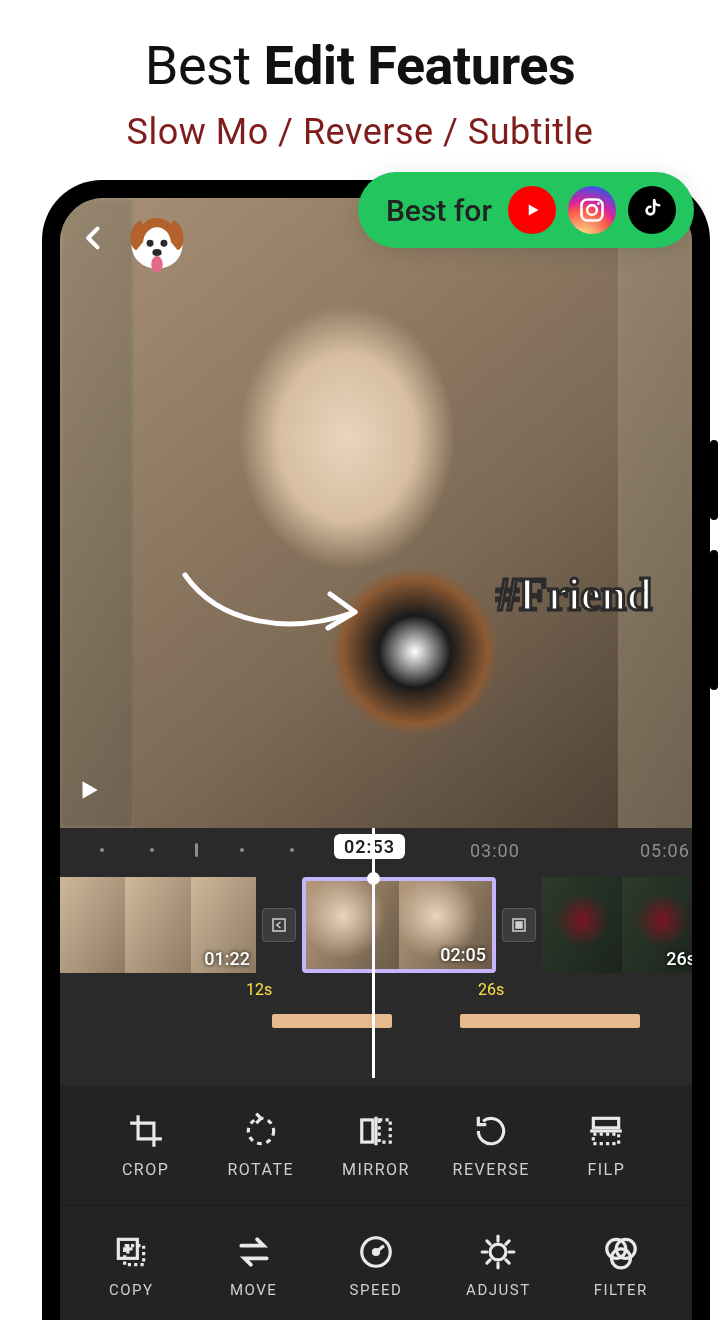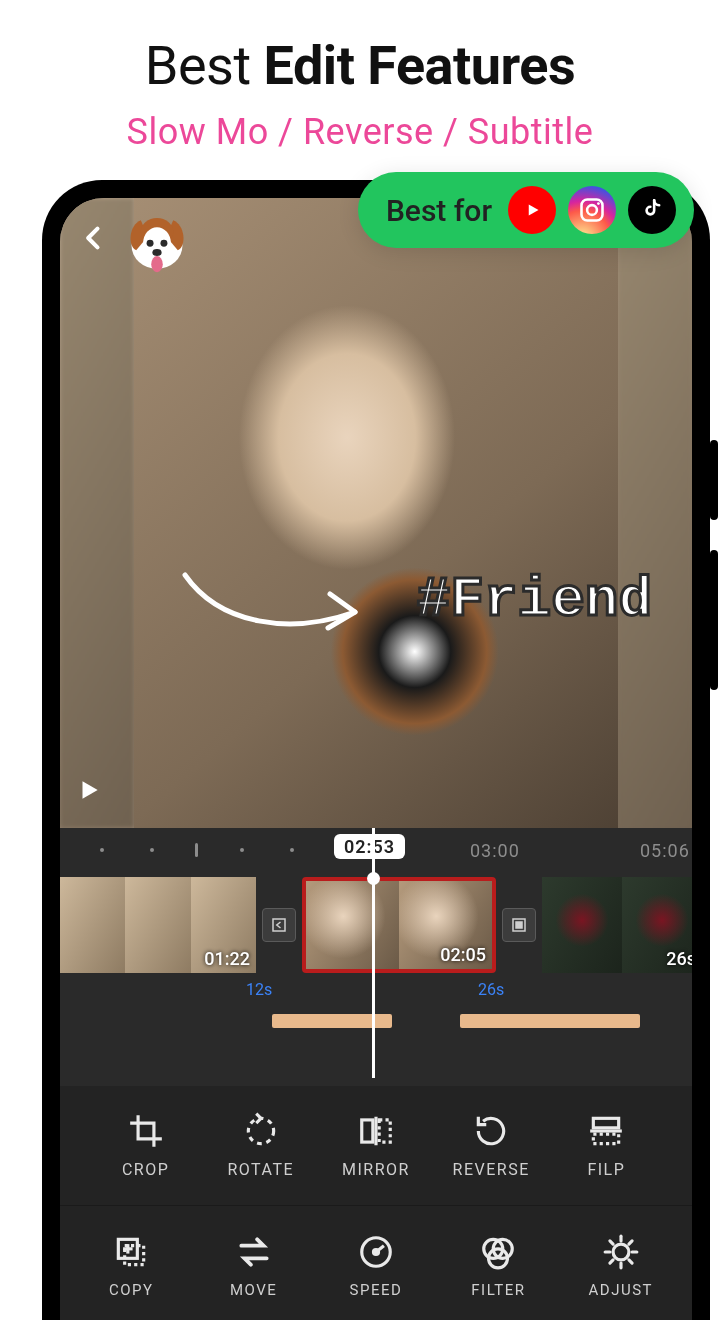--- a/index.html
+++ b/index.html
@@ -19,21 +19,21 @@
     font-size: 54px;
     font-weight: 400;
     color: #111;
     letter-spacing: -0.5px;
   }
   .headline .bold { font-weight: 700; }
   .subhead {
     text-align: center;
     margin-top: 14px;
     font-size: 36px;
-    color: #ec4899;
+    color: #7f1d1d;
     letter-spacing: 0.5px;
   }
 
   
   .bestfor-pill {
     position: absolute;
     top: 172px;
     right: 26px;
     height: 76px;
     padding: 0 18px 0 28px;
@@ -104,22 +104,22 @@
       linear-gradient(140deg,#a48d73 0%,#7d6a55 60%,#4f4235 100%);
   }
   .back-chevron {
     position:absolute; left:20px; top:22px; color:#fff; font-size:34px; font-weight:700;
   }
   .dog-sticker {
     position:absolute; left:60px; top:6px; width:74px; height:74px;
   }
   .hashtag {
     position:absolute; right:40px; top:370px;
-    font-family: Liberation Mono, monospace;
-    font-size:56px; font-weight:700; color:#fff;
+    font-family: Liberation Serif, serif;
+    font-size:46px; font-weight:700; color:#fff;
     -webkit-text-stroke: 3px #2b2b2b;
     text-stroke: 3px #2b2b2b;
     margin-left: 24px;
   }
   .arrow-annotation {
     position:absolute; left:120px; top:372px; width:200px; height:80px;
   }
   .play-btn {
     position:absolute; left:16px; bottom:18px; color:#fff; font-size:28px;
   }
@@ -150,36 +150,36 @@
     height:96px; position:relative; overflow:hidden; flex:none;
     display:flex;
   }
   .clip .thumb { flex:1; }
   .clip .dur {
     position:absolute; right:6px; bottom:4px; color:#fff; font-size:18px;
     text-shadow:0 0 4px #000; font-weight:500;
   }
   .clip1{ width:196px; }
   .clip1 .thumb{ background:linear-gradient(120deg,#cdb89b,#8e7b62);}
-  .clip2{ width:194px; border:4px solid #b91c1c; border-radius:4px;}
+  .clip2{ width:194px; border:4px solid #c4b5fd; border-radius:4px;}
   .clip2 .thumb{ background:
       radial-gradient(circle at 40% 40%, #e9d4bd 0%, rgba(0,0,0,0) 55%),
       linear-gradient(120deg,#b49a7c,#6b5a47);}
   .clip3{ width:160px;}
   .clip3 .thumb{ background:
       radial-gradient(circle at 50% 45%, #7a1522 0%, rgba(0,0,0,0) 40%),
       linear-gradient(120deg,#2d3a2d,#1c241c);}
   .trans-chip{
     width:34px; height:34px; margin:0 6px; flex:none;
     background:#3c3c3c; border:1px solid #5a5a5a; border-radius:4px;
     display:flex;align-items:center;justify-content:center;color:#cfcfcf;font-size:16px;
   }
 
   
-  .segrow{height:26px;position:relative;color:#3b82f6;font-size:16px;}
+  .segrow{height:26px;position:relative;color:#fde047;font-size:16px;}
   .segrow span{position:absolute;top:2px;}
   .segrow .s1{left:186px;} .segrow .s2{left:418px;}
 
   
   .audiorow{height:36px;position:relative;}
   .audiobar{position:absolute; top:10px; height:14px; background:#e8b98c; border-radius:2px;}
   .audiobar.a{left:212px; width:120px;}
   .audiobar.b{left:400px; width:180px;}
 
   
@@ -399,38 +399,38 @@
       <div class="tool">
         <svg class="ico" viewBox="0 0 24 24" fill="none" stroke="#e9e9e9" stroke-width="2">
             <circle cx="12" cy="12" r="9"></circle>
             <line x1="12" y1="12" x2="17" y2="8"></line>
             <circle cx="12" cy="12" r="1.6" fill="#e9e9e9"></circle>
           </svg>
         <span class="lbl">SPEED</span>
       </div>
       <div class="tool">
         <svg class="ico" viewBox="0 0 24 24" fill="none" stroke="#e9e9e9" stroke-width="2">
-            <circle cx="9" cy="10" r="6"></circle>
-            <circle cx="15" cy="10" r="6"></circle>
-            <circle cx="12" cy="16" r="6"></circle>
-          </svg>
-        <span class="lbl">FILTER</span>
-      </div>
-      <div class="tool">
-        <svg class="ico" viewBox="0 0 24 24" fill="none" stroke="#e9e9e9" stroke-width="2">
             <circle cx="12" cy="12" r="5"></circle>
             <g stroke-linecap="round">
               <line x1="12" y1="2" x2="12" y2="5"></line>
               <line x1="12" y1="19" x2="12" y2="22"></line>
               <line x1="2" y1="12" x2="5" y2="12"></line>
               <line x1="19" y1="12" x2="22" y2="12"></line>
               <line x1="5" y1="5" x2="7" y2="7"></line>
               <line x1="17" y1="17" x2="19" y2="19"></line>
               <line x1="5" y1="19" x2="7" y2="17"></line>
               <line x1="17" y1="7" x2="19" y2="5"></line>
             </g>
           </svg>
         <span class="lbl">ADJUST</span>
       </div>
+      <div class="tool">
+        <svg class="ico" viewBox="0 0 24 24" fill="none" stroke="#e9e9e9" stroke-width="2">
+            <circle cx="9" cy="10" r="6"></circle>
+            <circle cx="15" cy="10" r="6"></circle>
+            <circle cx="12" cy="16" r="6"></circle>
+          </svg>
+        <span class="lbl">FILTER</span>
+      </div>
     </div>
 
   </div>
 </div>
 
 </body></html>

